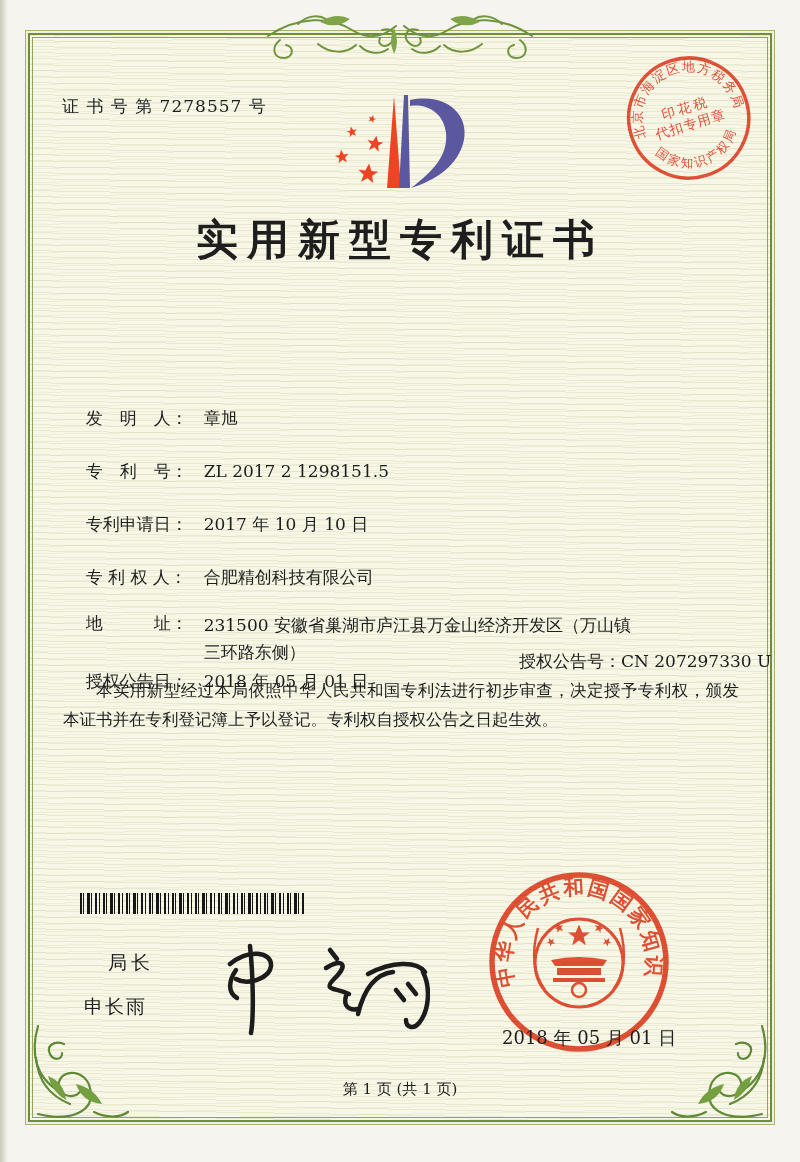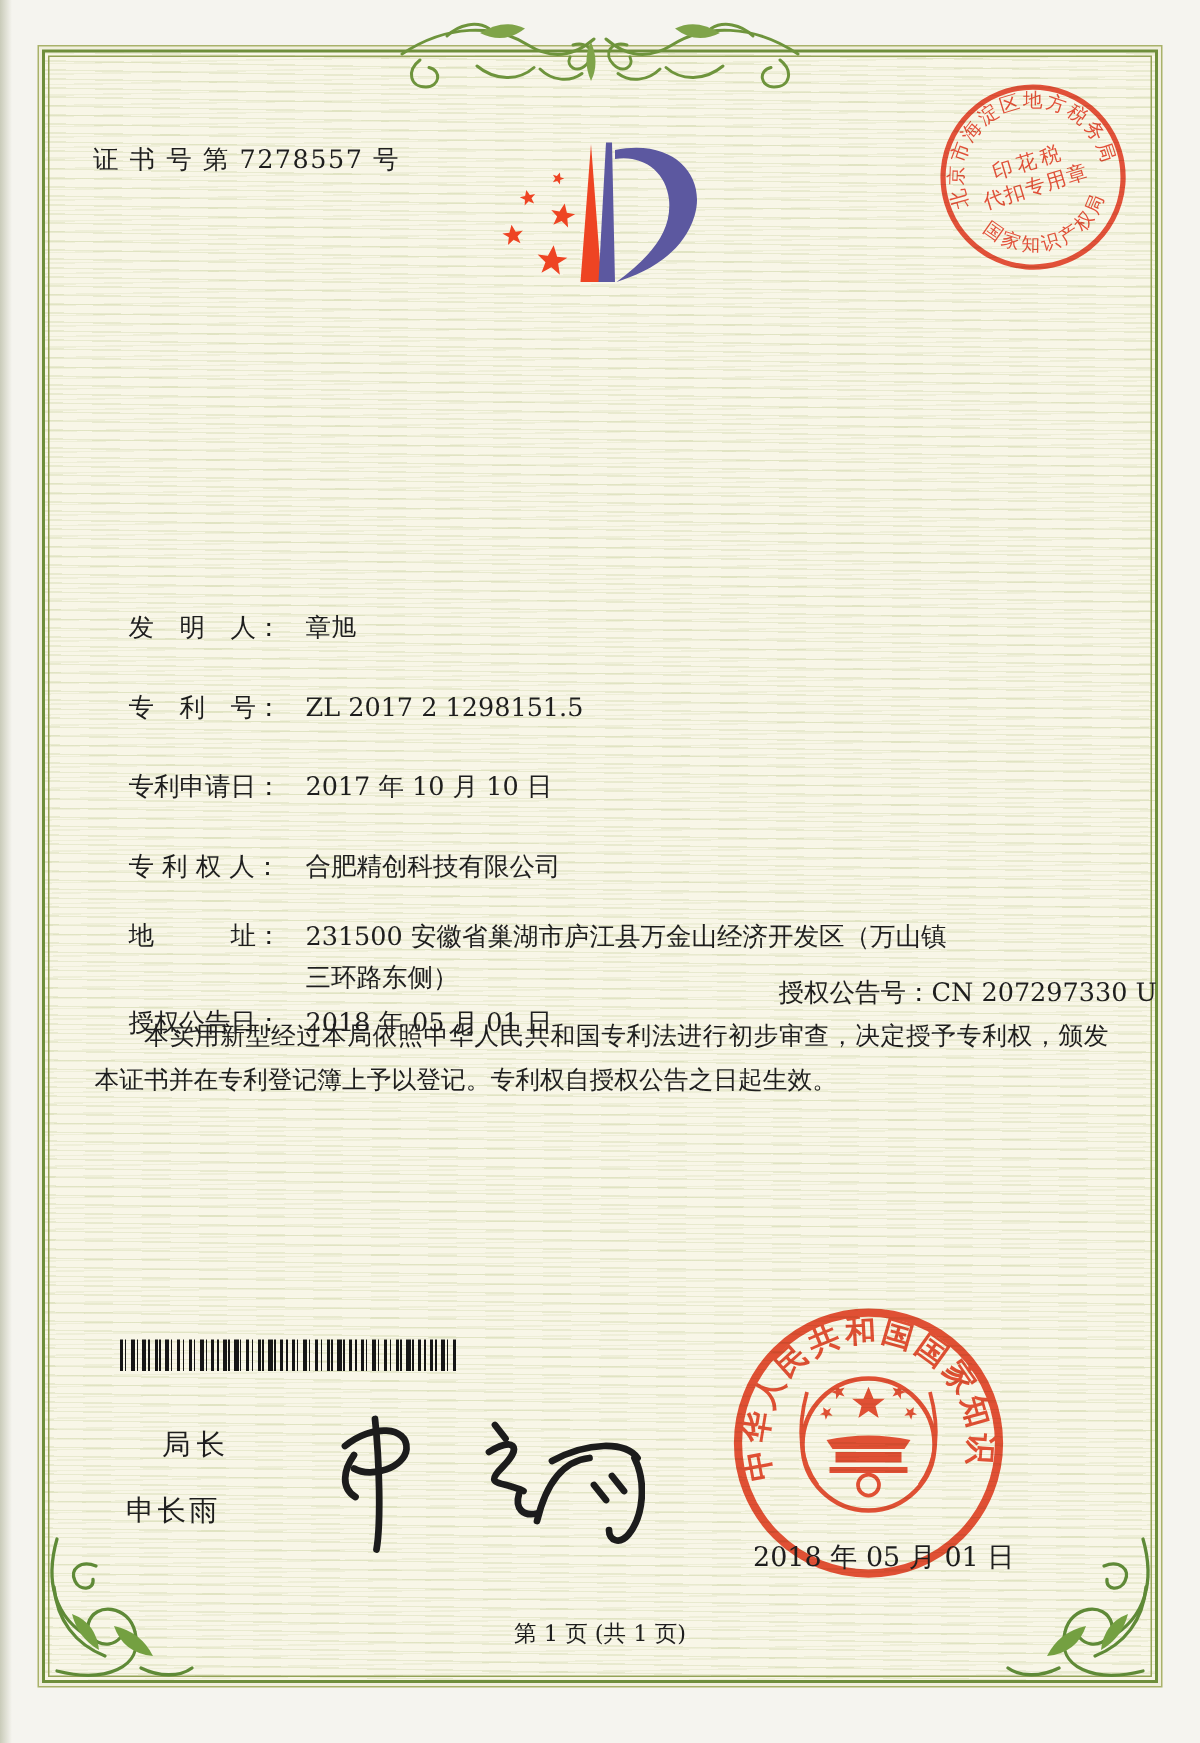--- a/index.html
+++ b/index.html
@@ -157,20 +157,21 @@
         <textPath href="#taxTop" startOffset="2">北京市海淀区地方税务局</textPath>
       </text>
       <text x="67" y="68" font-size="13.5" letter-spacing="3" text-anchor="middle">印花税</text>
       <text x="67" y="85" font-size="13.5" letter-spacing="1" text-anchor="middle">代扣专用章</text>
       <text font-size="12.5" letter-spacing="2">
         <textPath href="#taxBot" startOffset="4">国家知识产权局</textPath>
       </text>
     </g>
   </svg>
 
+  <div class="title">实用新型专利证书</div>
 
   <div class="row" style="top:387px">
     <span class="lab">发　明　人：</span><span class="val">章旭</span>
   </div>
   <div class="row" style="top:440px">
     <span class="lab">专　利　号：</span><span class="val">ZL 2017 2 1298151.5</span>
   </div>
   <div class="row" style="top:493px">
     <span class="lab">专利申请日：</span><span class="val">2017 年 10 月 10 日</span>
   </div>

